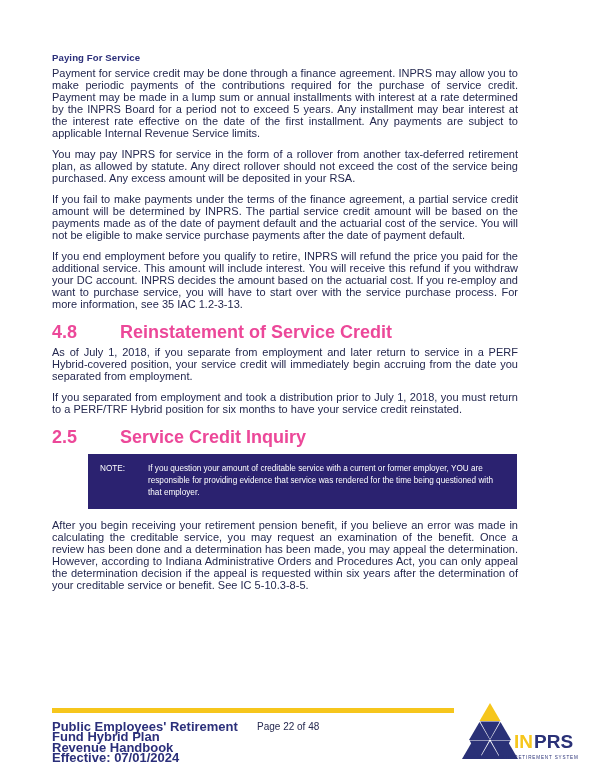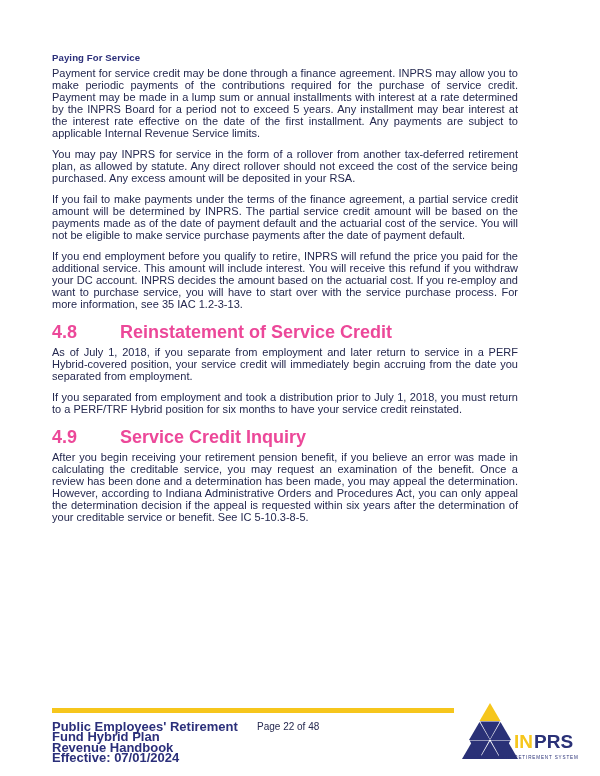--- a/index.html
+++ b/index.html
@@ -149,24 +149,30 @@
     <div class="section-head">
       <span class="num">4.8</span>
       <span class="ttl">Reinstatement of Service Credit</span>
     </div>
 
     <p class="body">As of July 1, 2018, if you separate from employment and later return to service in a PERF Hybrid-covered position, your service credit will immediately begin accruing from the date you separated from employment.</p>
 
     <p class="body">If you separated from employment and took a distribution prior to July 1, 2018, you must return to a PERF/TRF Hybrid position for six months to have your service credit reinstated.</p>
 
     <div class="section-head">
-      <span class="num">4.9</span>
+      <span class="num">2.5</span>
       <span class="ttl">Service Credit Inquiry</span>
     </div>
 
+    <div class="note-wrap">
+      <div class="note-box">
+        <div class="note-label">NOTE:</div>
+        <div class="note-text">If you question your amount of creditable service with a current or former employer, YOU are responsible for providing evidence that service was rendered for the time being questioned with that employer.</div>
+      </div>
+    </div>
 
     <p class="body">After you begin receiving your retirement pension benefit, if you believe an error was made in calculating the creditable service, you may request an examination of the benefit. Once a review has been done and a determination has been made, you may appeal the determination. However, according to Indiana Administrative Orders and Procedures Act, you can only appeal the determination decision if the appeal is requested within six years after the determination of your creditable service or benefit. See IC 5-10.3-8-5.</p>
 
   </div>
 
   <div class="footer-rule"></div>
 
   <div class="footer">
     <div class="footer-left">
       <div>Public Employees' Retirement Fund Hybrid Plan</div>

